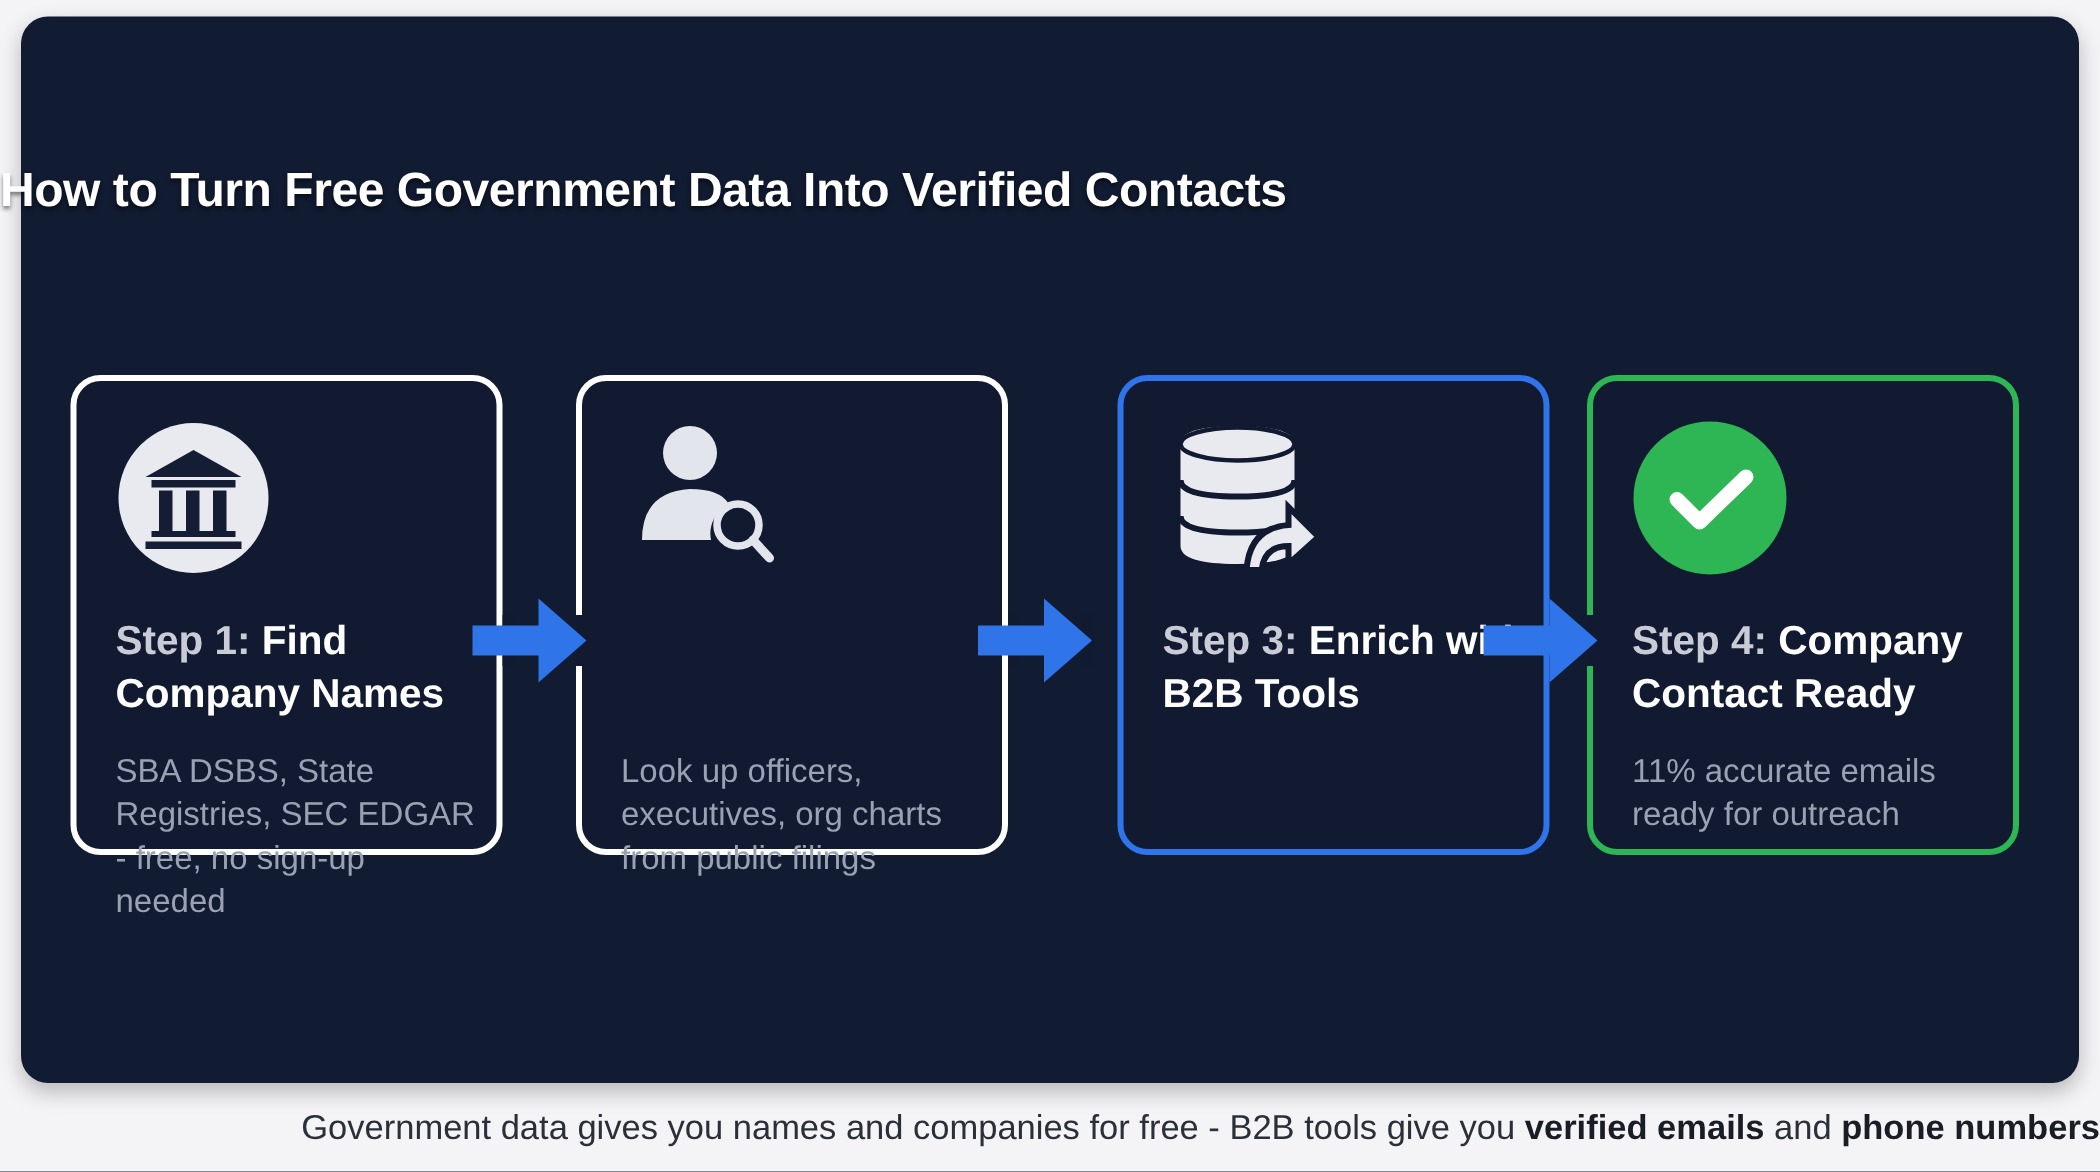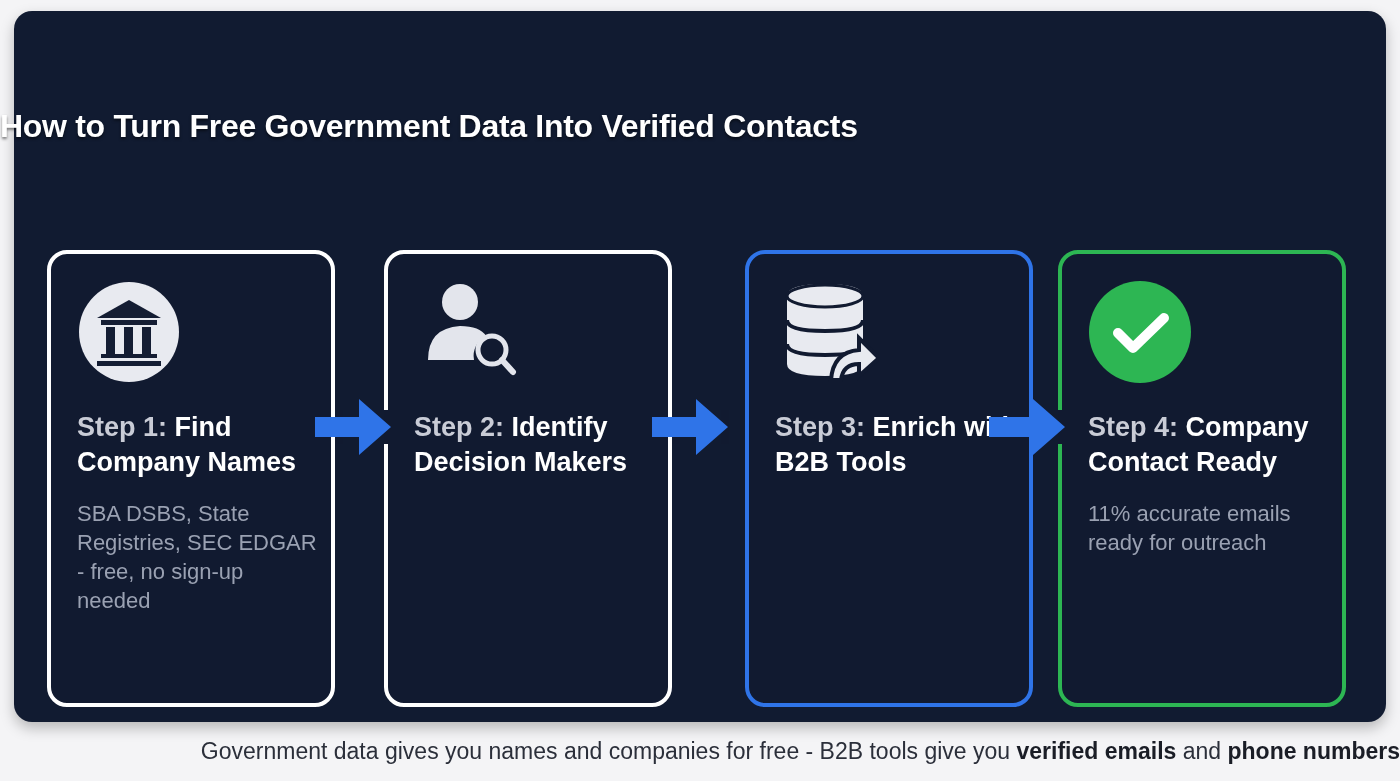--- a/index.html
+++ b/index.html
@@ -14,21 +14,21 @@
     background: #111b31; border-radius: 18px;
     box-shadow: 0 6px 14px rgba(0,0,0,0.25);
   }
   .title {
     position: absolute; left: 0; right: 0; top: 108px;
     text-align: left; color: #ffffff; font-weight: bold;
     font-size: 32px; letter-spacing: -0.3px;
     text-shadow: 0 2px 3px rgba(0,0,0,0.5);
   }
   .card {
-    position: absolute; top: 250px; width: 288px; height: 457px;
+    position: absolute; top: 250px; width: 288px; height: 320px;
     box-sizing: border-box; border: 4px solid #ffffff; border-radius: 20px;
     background: #111a30;
   }
   .card.blue { border-color: #2f74e8; margin-left: 24px; }
   .card.green { border-color: #2db653; }
   .card .icon { position: absolute; left: 26px; top: 26px; width: 104px; height: 104px; }
   .card .heading {
     position: absolute; left: 26px; top: 156px; right: 10px;
     font-weight: bold; font-size: 27px; line-height: 35px; color: #ffffff;
   }
@@ -66,21 +66,21 @@
   <div class="desc">SBA DSBS, State Registries, SEC EDGAR - free, no sign-up needed</div>
 </div>
 
 <div class="card" style="left:384px">
   <svg class="icon" viewBox="0 0 104 104">
     <circle cx="46" cy="22" r="18" fill="#e3e5ec"></circle>
     <path d="M14 80 Q14 48 46 46 Q66 46 72 56 A22 22 0 0 0 60 80 Z" fill="#e3e5ec"></path>
     <circle cx="78" cy="70" r="14" fill="none" stroke="#e3e5ec" stroke-width="5"></circle>
     <line x1="88" y1="80" x2="99" y2="92" stroke="#e3e5ec" stroke-width="6" stroke-linecap="round"></line>
   </svg>
-  <div class="heading"><span class="step">Step 2:</span><span> Identify Decision Makers</span></div>
+  <div class="desc">Look up officers, executives, org charts from public filings</div>
 </div>
 
 <div class="card blue" style="left:721px">
   <svg class="icon" viewBox="0 0 104 104">
     <path d="M12 16 Q12 4 50 4 Q88 4 88 16 L88 84 Q88 96 50 96 Q12 96 12 84 Z" fill="#e8eaf0"></path>
     <ellipse cx="50" cy="16" rx="38" ry="11" fill="none" stroke="#111a30" stroke-width="3"></ellipse>
     <path d="M12 40 Q12 51 50 51 Q88 51 88 40" fill="none" stroke="#111a30" stroke-width="4"></path>
     <path d="M12 64 Q12 75 50 75 Q88 75 88 64" fill="none" stroke="#111a30" stroke-width="4"></path>
     <path d="M56 100 Q58 72 84 70 L84 58 L104 78 L84 96 L84 84 Q68 84 66 100 Z" fill="#e8eaf0" stroke="#111a30" stroke-width="4"></path>
   </svg>

